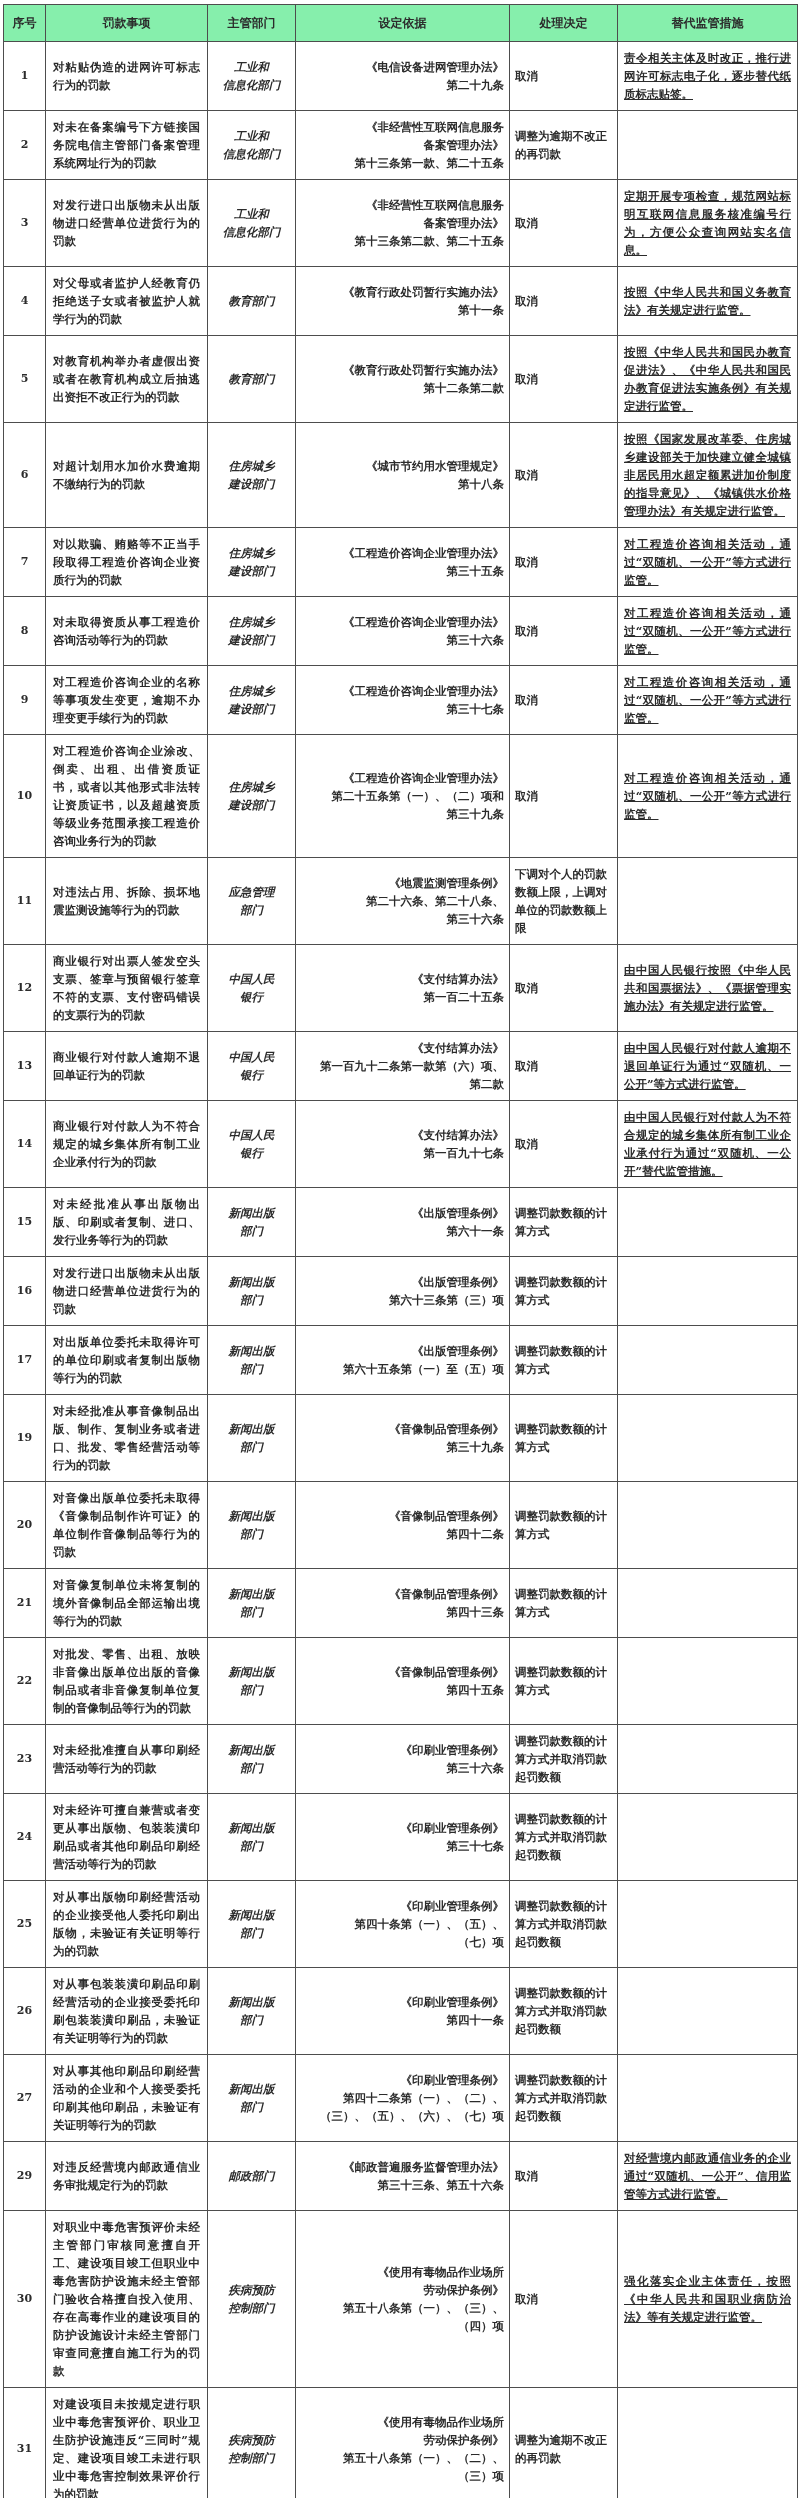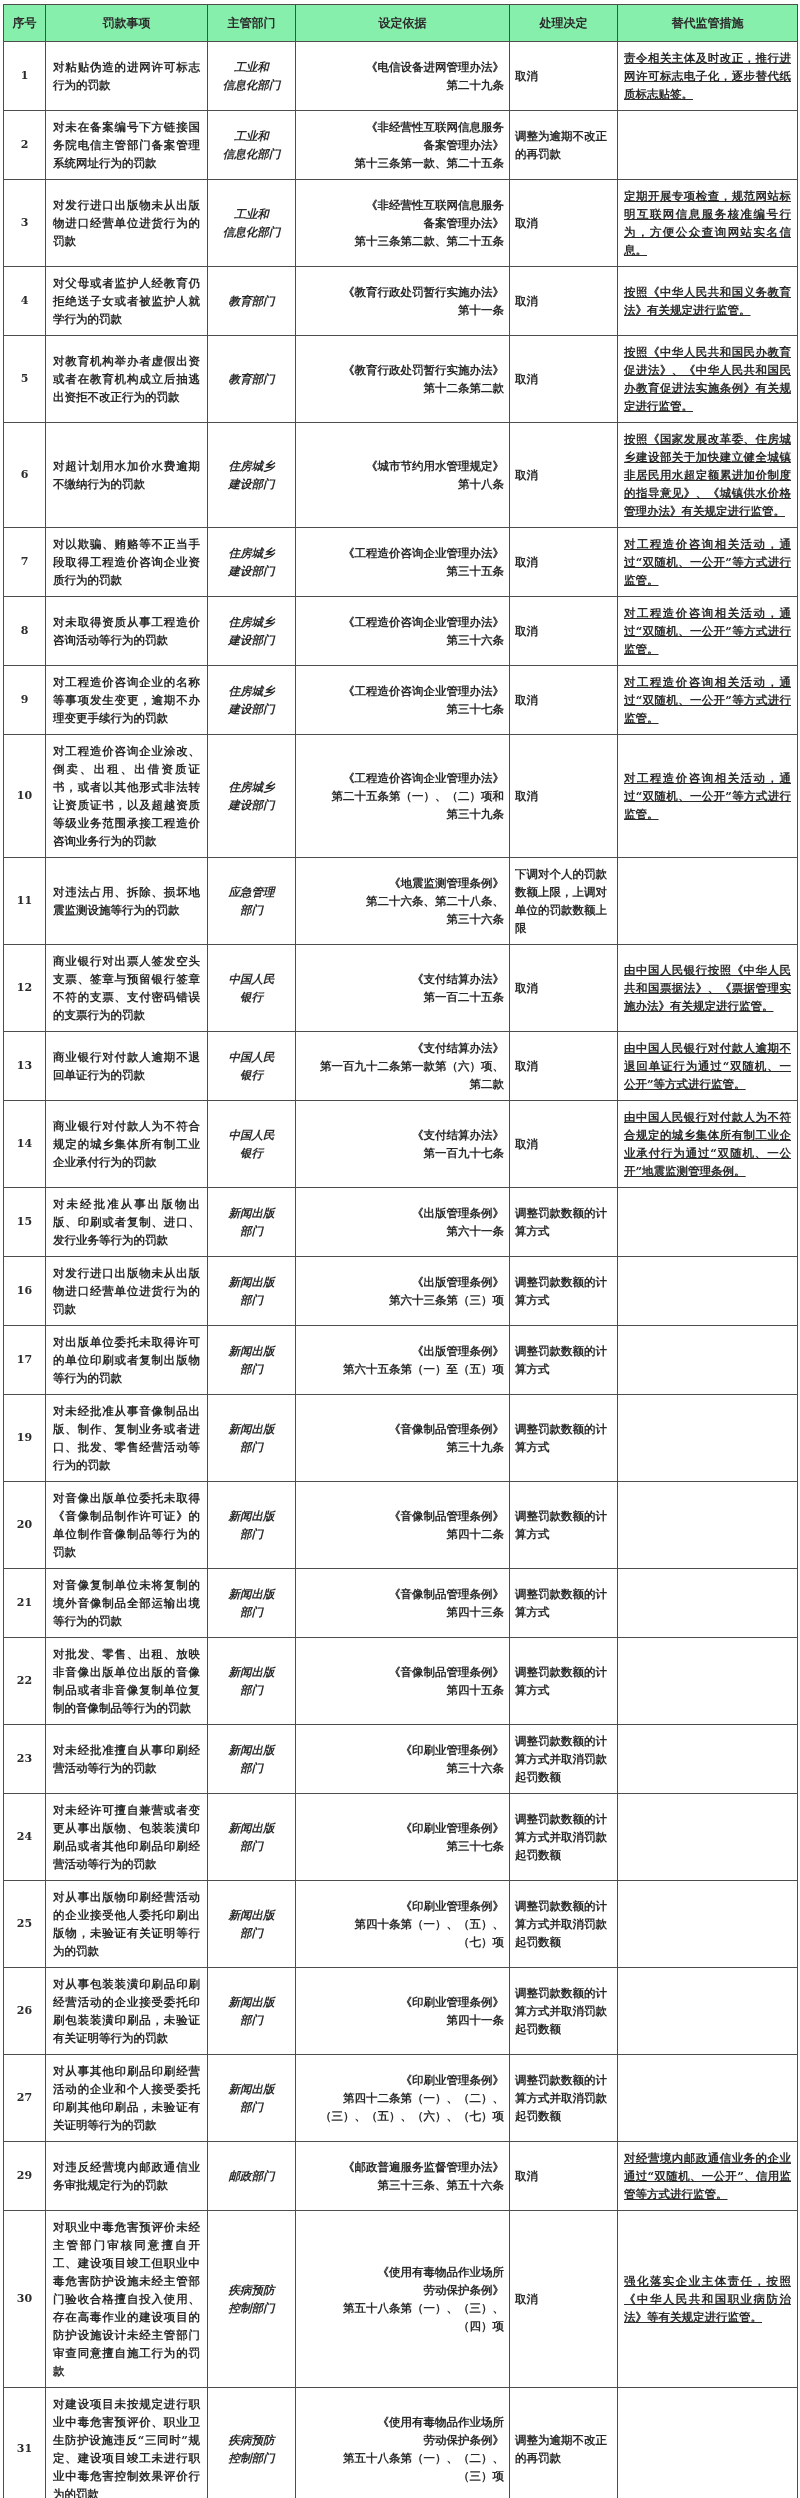--- a/index.html
+++ b/index.html
@@ -234,21 +234,21 @@
           <td class="col-measure">由中国人民银行对付款人逾期不退回单证行为通过“双随机、一公开”等方式进行监管。</td>
         </tr>
         <tr>
           <td class="col-no">14</td>
           <td class="col-item">商业银行对付款人为不符合规定的城乡集体所有制工业企业承付行为的罚款</td>
           <td class="col-dept">中国人民
 银行</td>
           <td class="col-basis">《支付结算办法》
 第一百九十七条</td>
           <td class="col-decision">取消</td>
-          <td class="col-measure">由中国人民银行对付款人为不符合规定的城乡集体所有制工业企业承付行为通过“双随机、一公开”地震监测管理条例。</td>
+          <td class="col-measure">由中国人民银行对付款人为不符合规定的城乡集体所有制工业企业承付行为通过“双随机、一公开”替代监管措施。</td>
         </tr>
         <tr>
           <td class="col-no">15</td>
           <td class="col-item">对未经批准从事出版物出版、印刷或者复制、进口、发行业务等行为的罚款</td>
           <td class="col-dept">新闻出版
 部门</td>
           <td class="col-basis">《出版管理条例》
 第六十一条</td>
           <td class="col-decision">调整罚款数额的计算方式</td>
           <td class="col-measure"></td>

